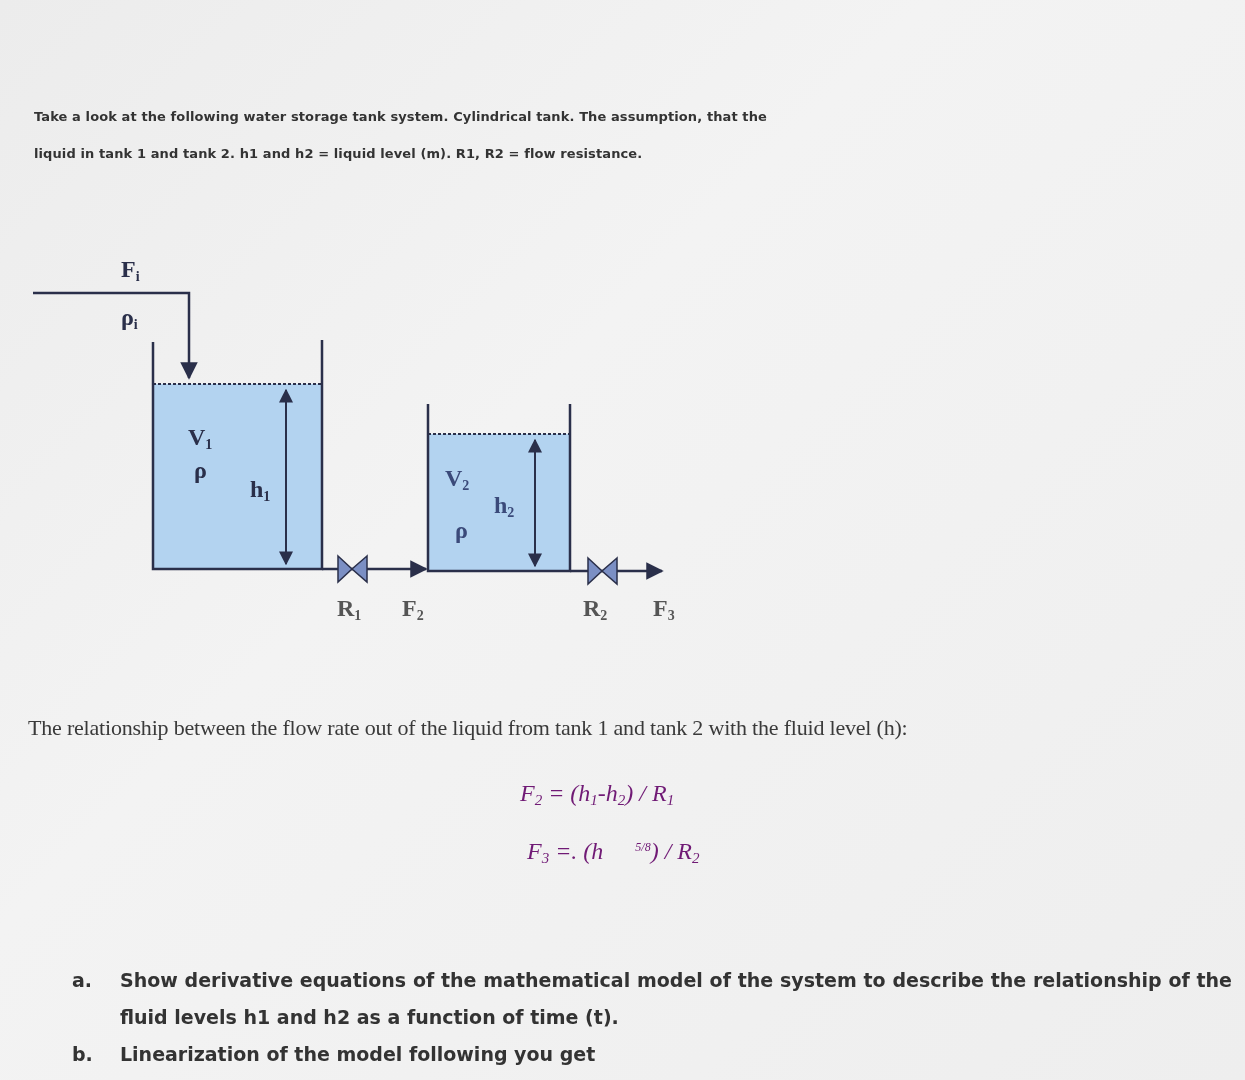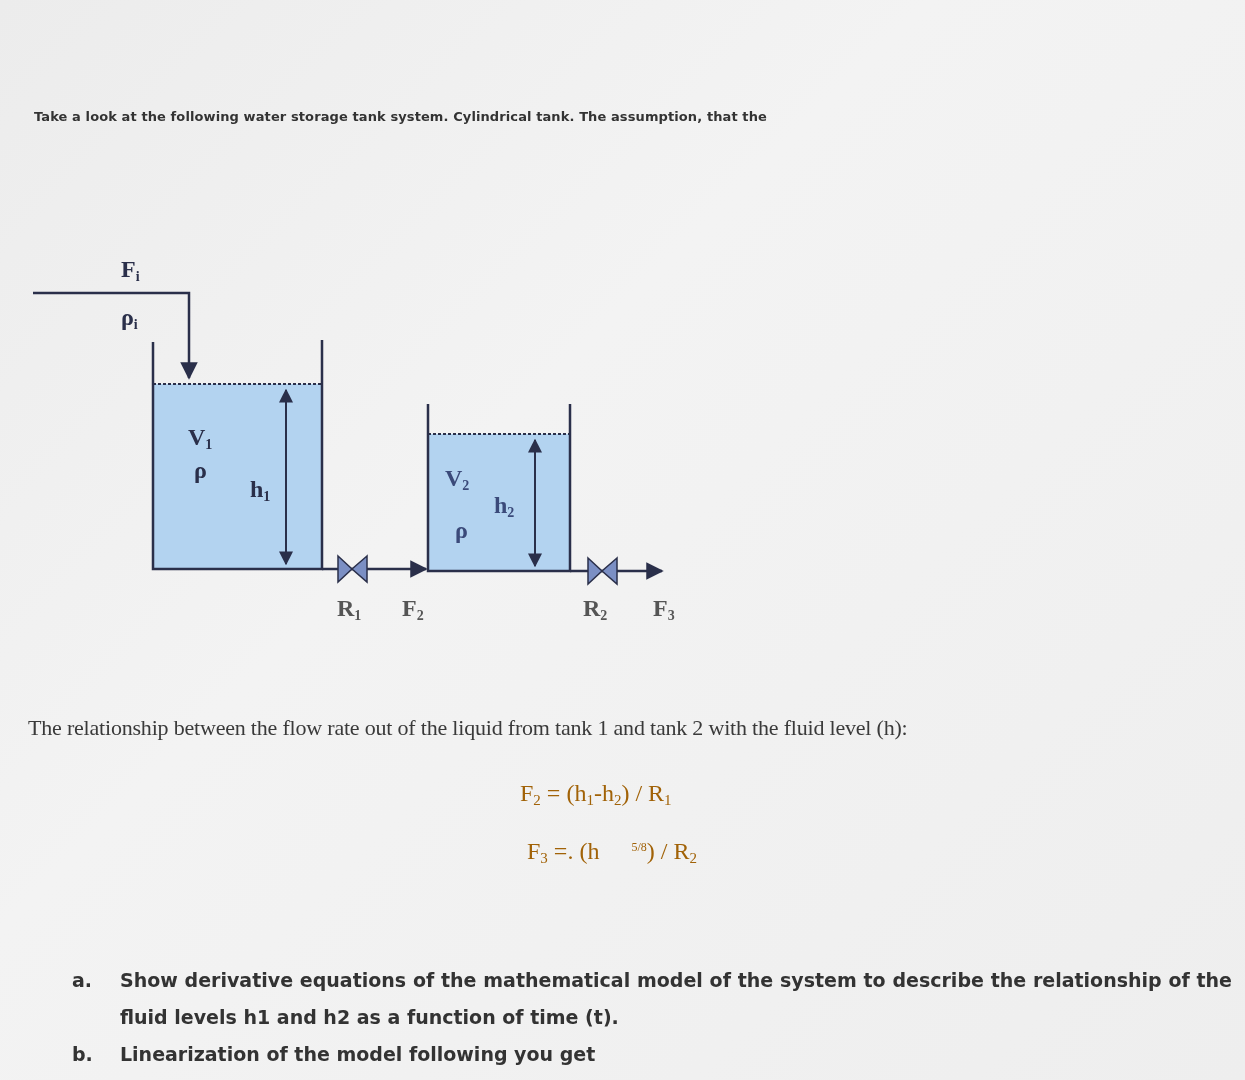--- a/index.html
+++ b/index.html
@@ -15,39 +15,41 @@
       font-size:13px; line-height:37px; color:#333; letter-spacing:0.1px;margin-top:48px;
     }
     .intro span { display:block; white-space:nowrap; }
     .diagram { position:absolute; left:0; top:240px; }
     .relation {
       position:absolute; left:28px; top:715px;
       font-family:Liberation Serif, serif; font-size:22px; color:#3a3a3a;
       white-space:nowrap; letter-spacing:-0.2px;
     }
     .eq {
-      position:absolute; font-family:"Liberation Serif", serif; font-size:24px; color:#a16207;
+      position:absolute; font-family:"Liberation Serif", serif; font-size:24px; color:#701a75;
       white-space:nowrap;
+      font-style:italic;
     }
     .eq sub { font-size:15px; vertical-align:-4px; }
     .eq sup { font-size:12px; vertical-align:8px;margin-left:32px; }
     .questions {
       position:absolute; left:72px; top:962px; width:1160px;
       font-family:"DejaVu Sans", sans-serif; font-weight:bold; font-size:19px; color:#333;
     }
     .q { position:relative; padding-left:48px; line-height:37px; }
     .q .marker { position:absolute; left:0; top:0; }
     .q .text { display:block; }
     .q-a .text { text-align:justify; text-align-last:left; }
   </style>
 </head>
 <body>
 
 <div class="intro">
   <span>Take a look at the following water storage tank system. Cylindrical tank.  The assumption, that the</span>
+  <span>liquid in tank 1 and tank 2. h1 and h2 = liquid level (m).  R1, R2 = flow resistance.</span>
 </div>
 
 <svg class="diagram" width="720" height="390" viewBox="0 240 720 390" xmlns="http://www.w3.org/2000/svg">
   <defs>
     <marker id="arr" viewBox="0 0 10 10" refX="9" refY="5" markerWidth="7" markerHeight="7" orient="auto-start-reverse">
       <path d="M0,0 L10,5 L0,10 z" fill="#2a2f4a"></path>
     </marker>
   </defs>
   <g font-family="Liberation Serif, serif" font-weight="bold" fill="#2a2f4a">
 

